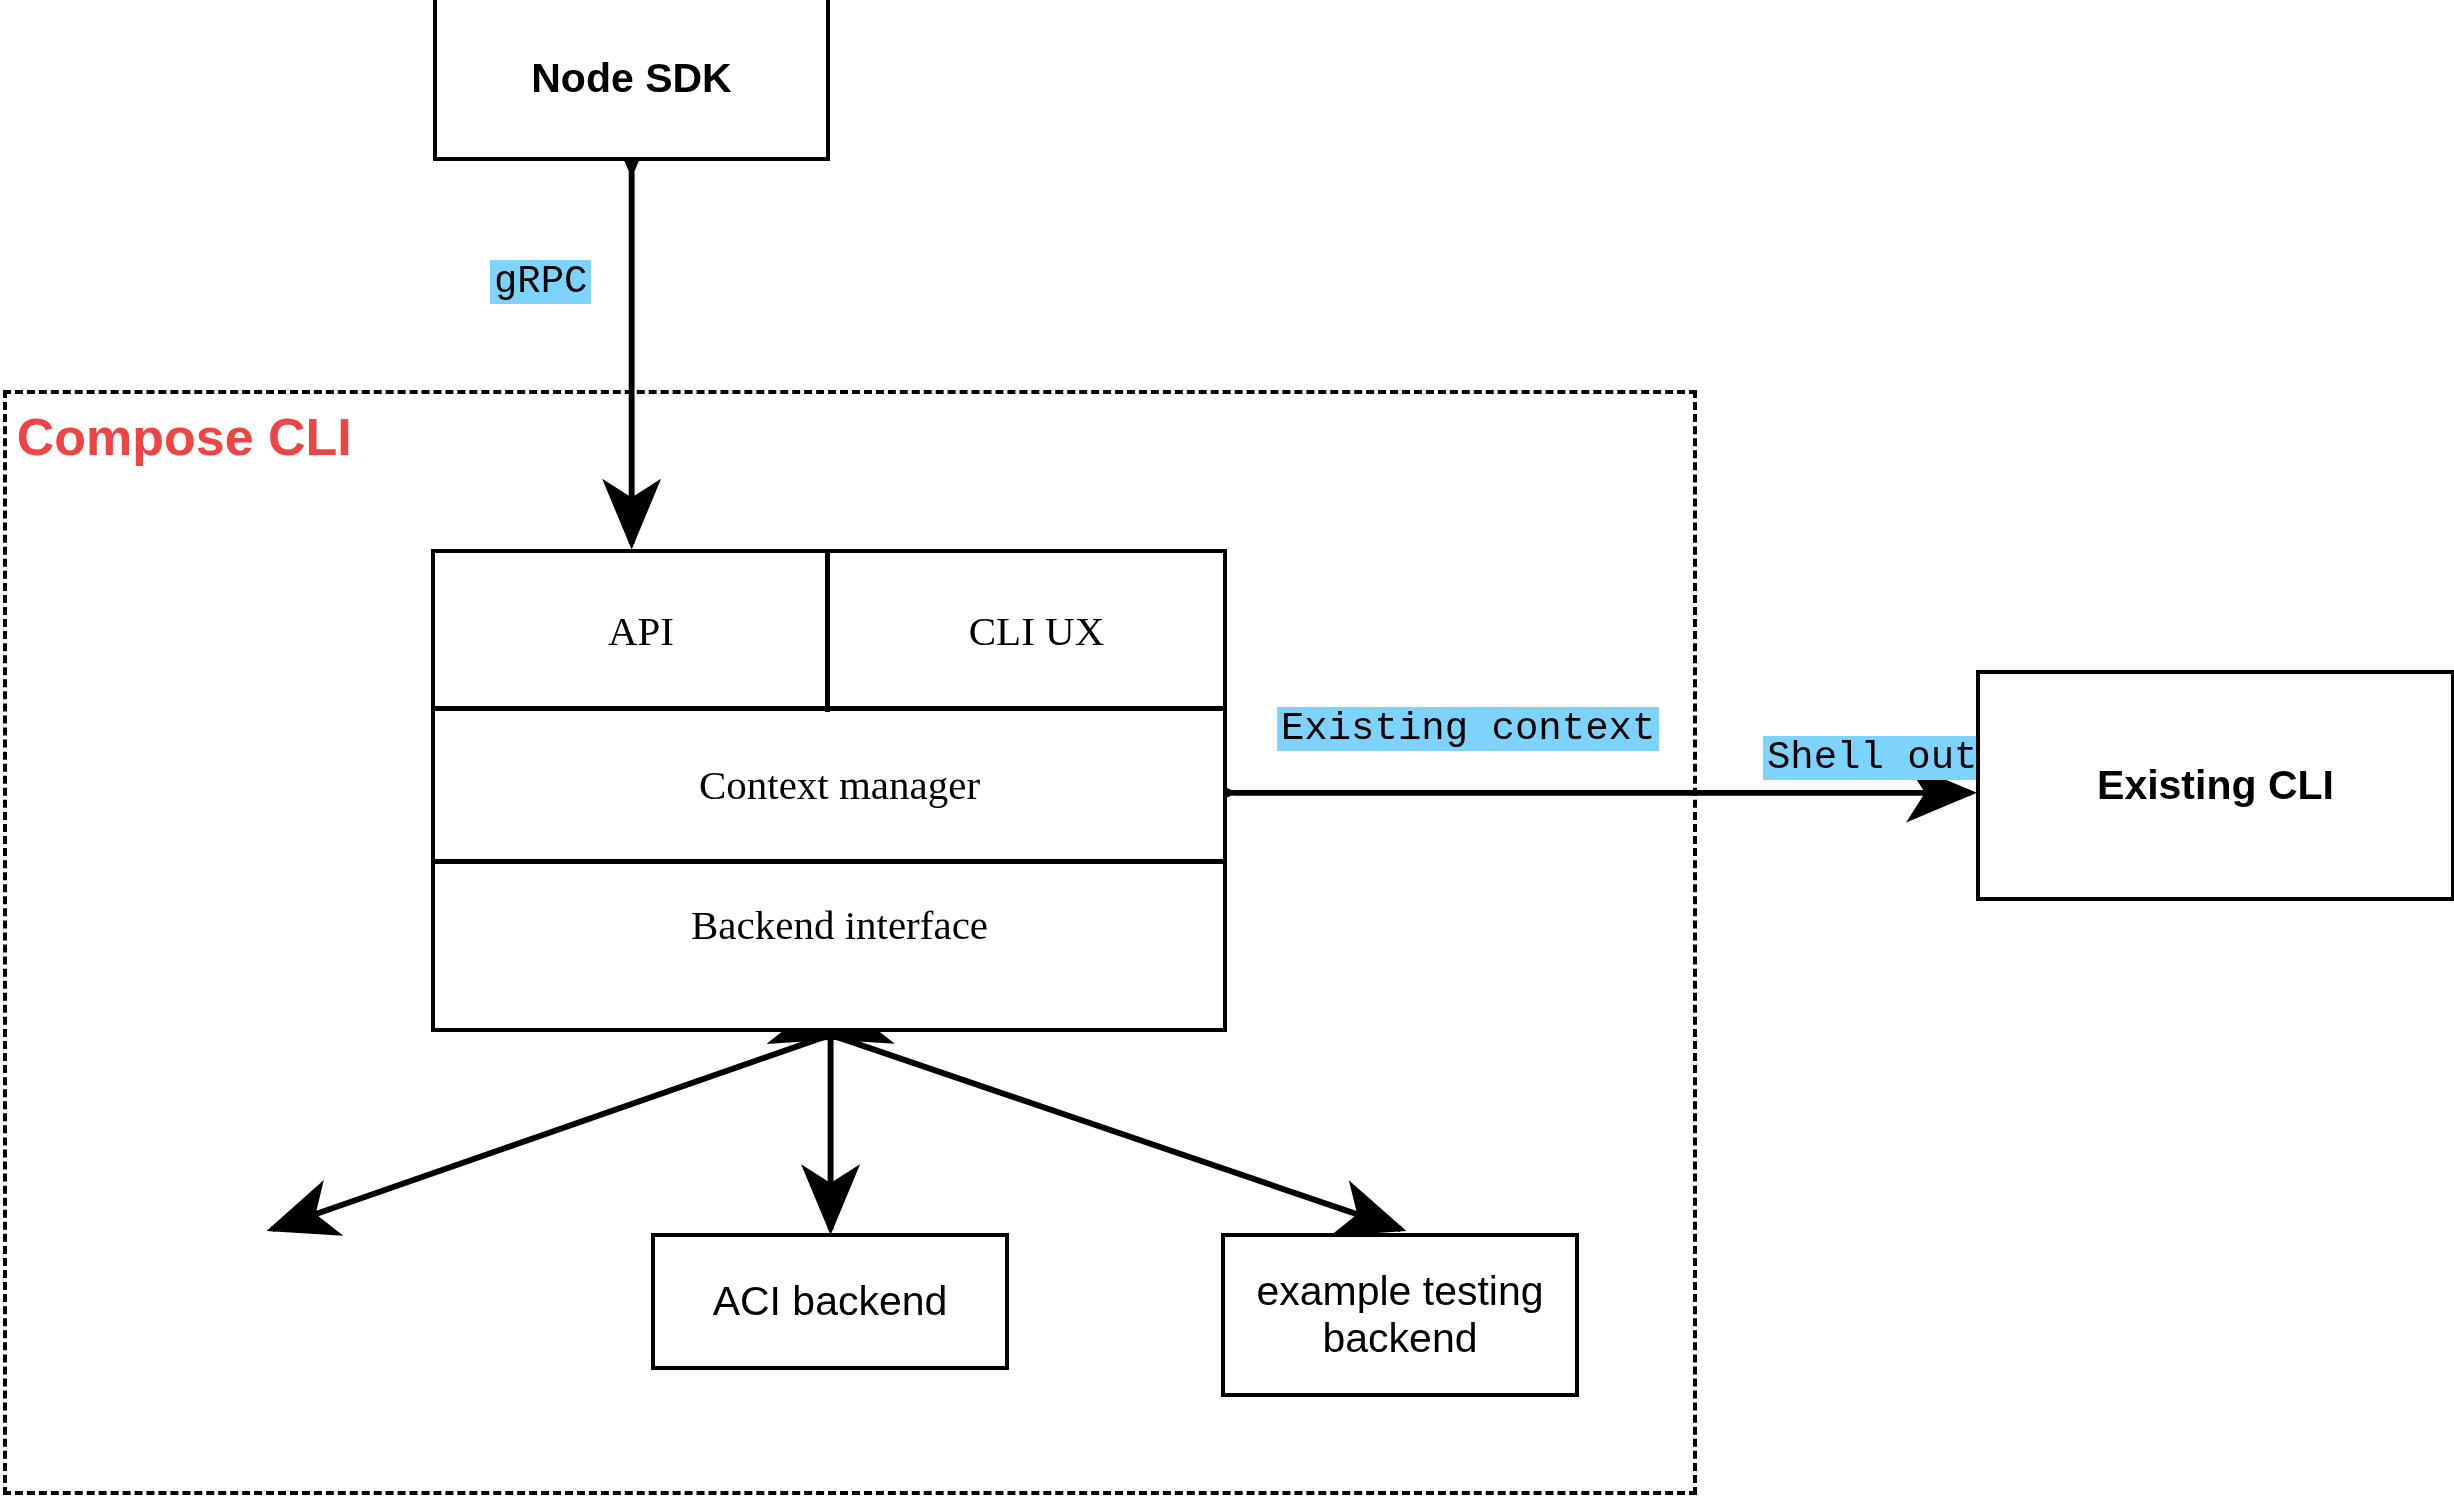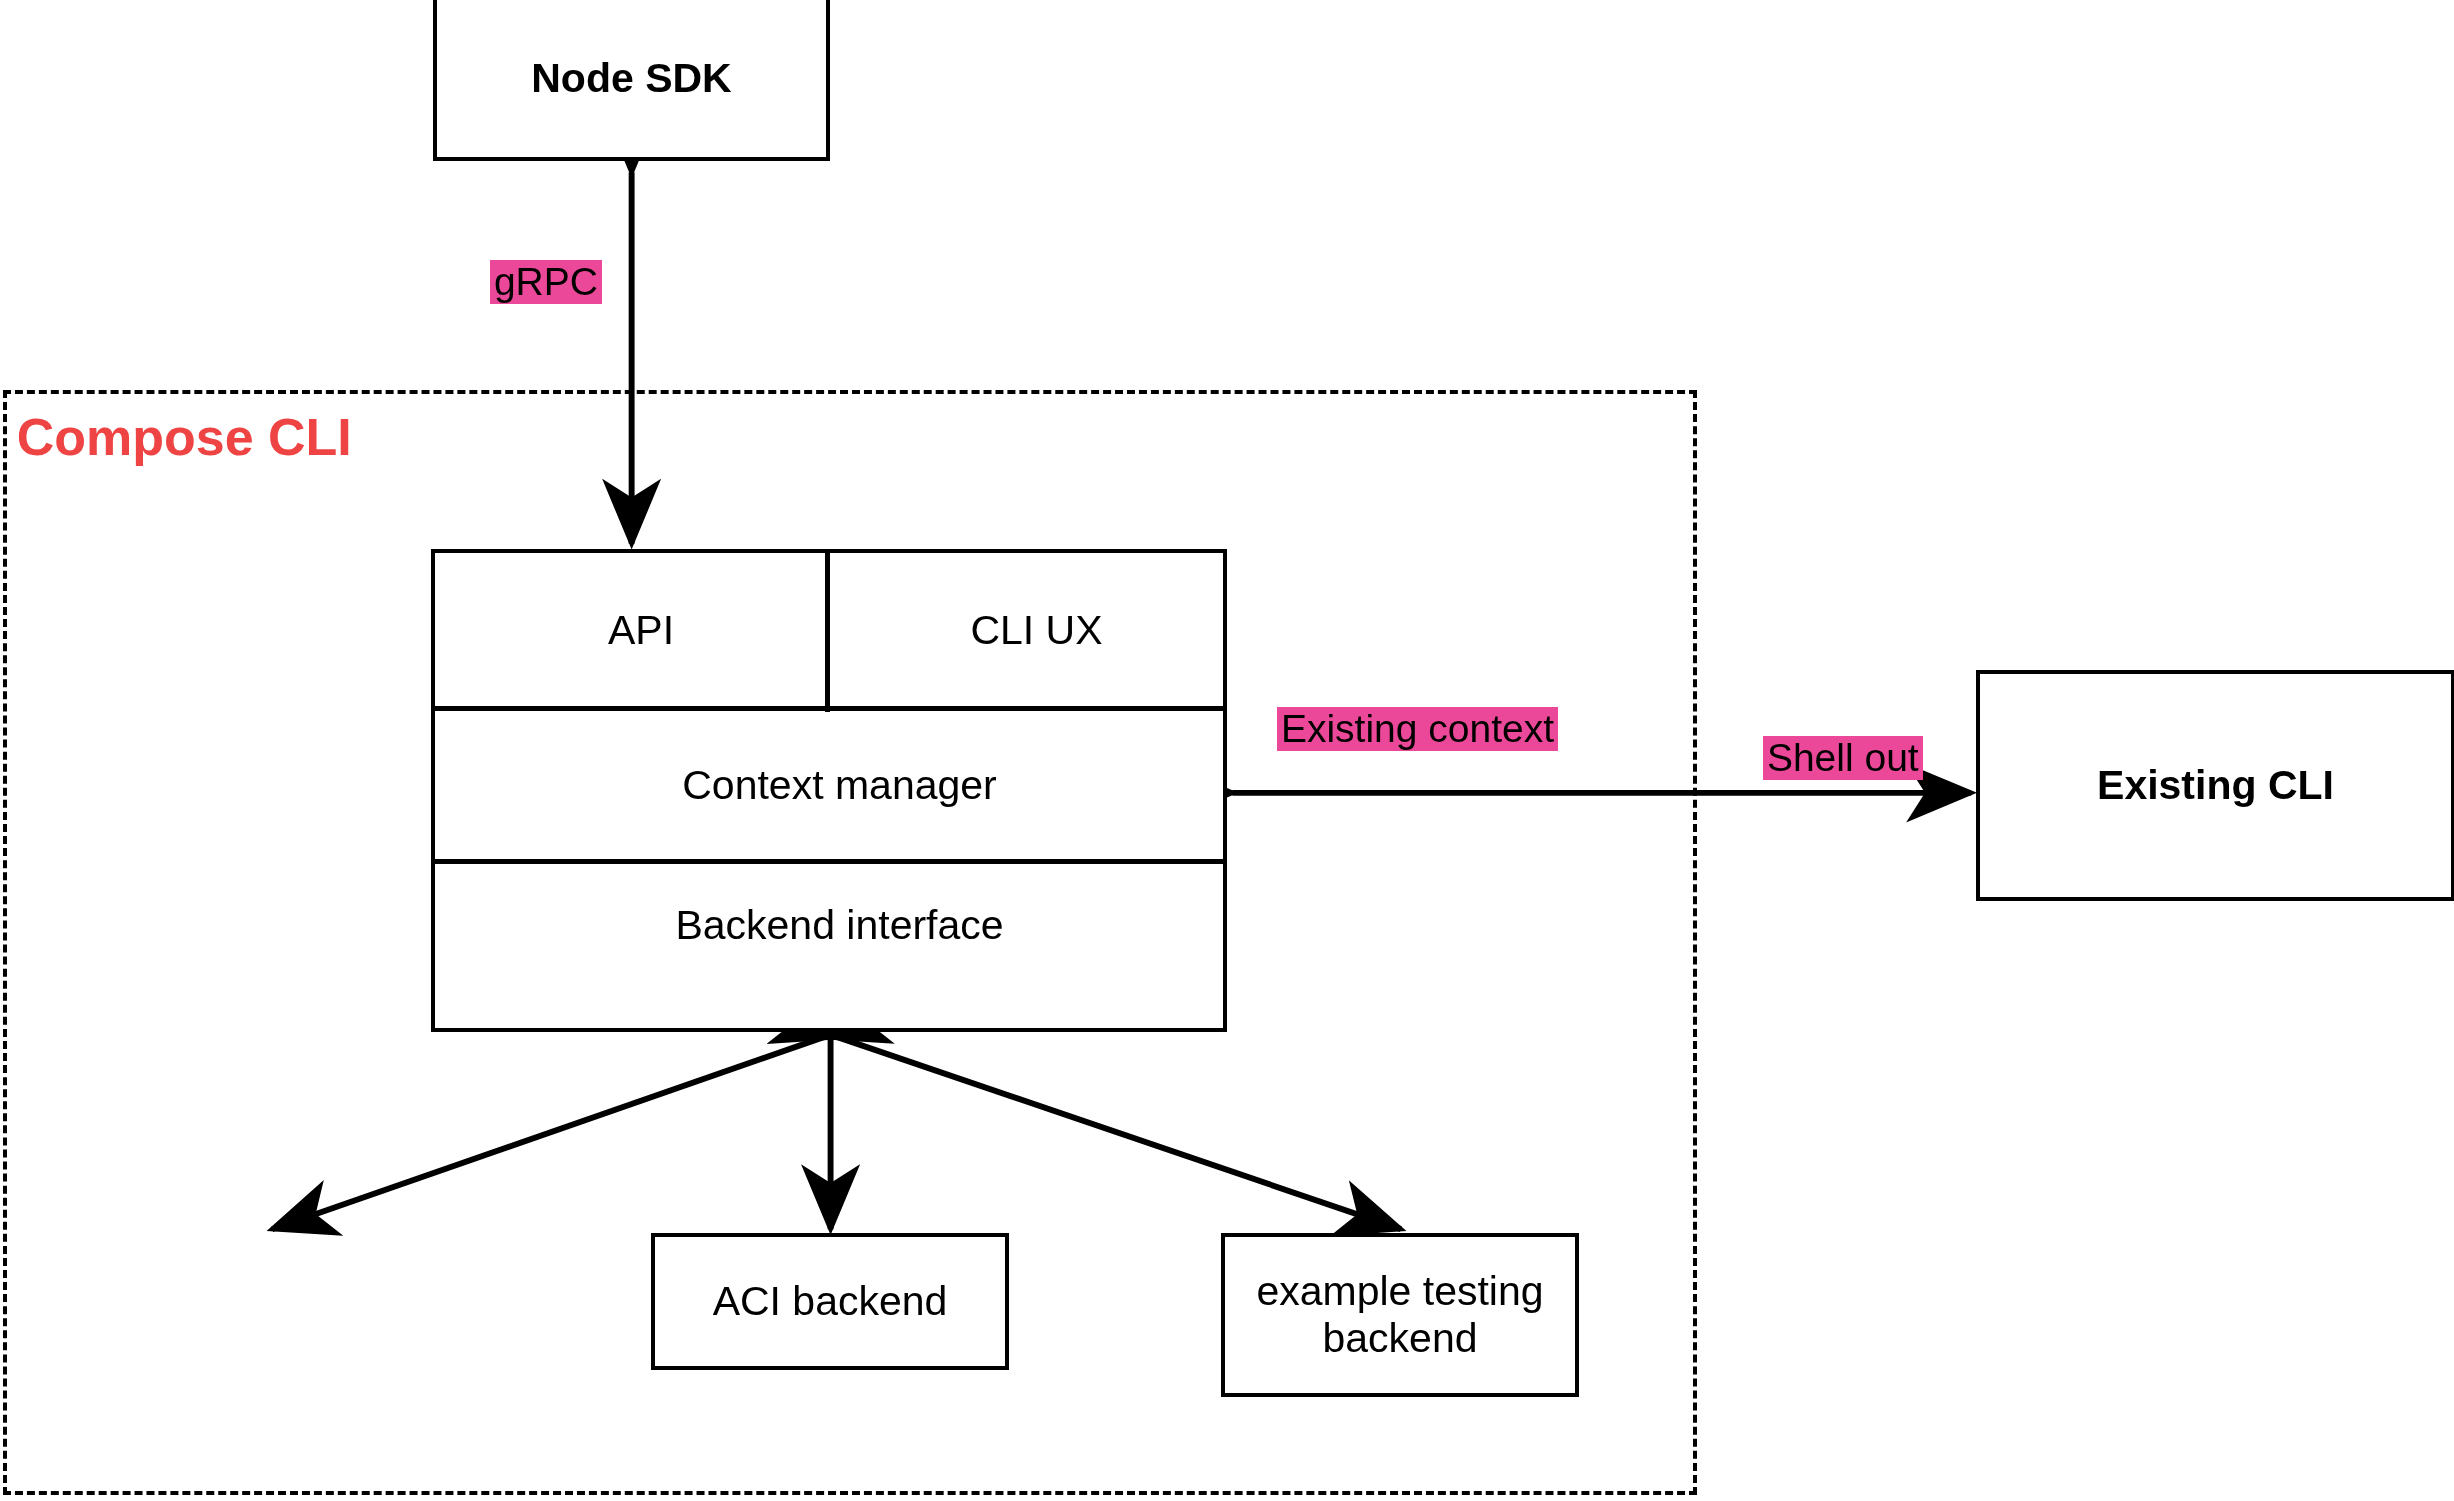--- a/index.html
+++ b/index.html
@@ -45,45 +45,45 @@
   }
   .stack-cell {
     position: absolute;
     box-sizing: border-box;
     background: transparent;
     display: flex;
     align-items: center;
     justify-content: center;
     text-align: center;
     color: #000000;
-    font-family: Liberation Sans, sans-serif;
+    font-family: Liberation Serif, serif;
     font-size: 41px;
     padding-left: 21px;
   }
   .group-frame {
     position: absolute;
     box-sizing: border-box;
     border: 4.9px dashed #000000;
     background: transparent;
   }
   .group-label {
     position: absolute;
     font-family: "Liberation Sans", sans-serif;
     font-size: 52px;
     font-weight: bold;
     color: #ef4444;
     white-space: nowrap;
   }
   .edge-label {
     position: absolute;
-    font-family: Liberation Sans, sans-serif;
+    font-family: Liberation Mono, monospace;
     font-size: 39px;
     color: #000000;
     white-space: nowrap;
-    background: #ec4899;
+    background: #7dd3fc;
     padding: 0 3.9px;
   }
 </style>
 </head>
 <body>
 
 <div id="diagram-root">
 
   <svg id="diagram-svg" viewBox="0 0 2492 1524">
     <defs>

